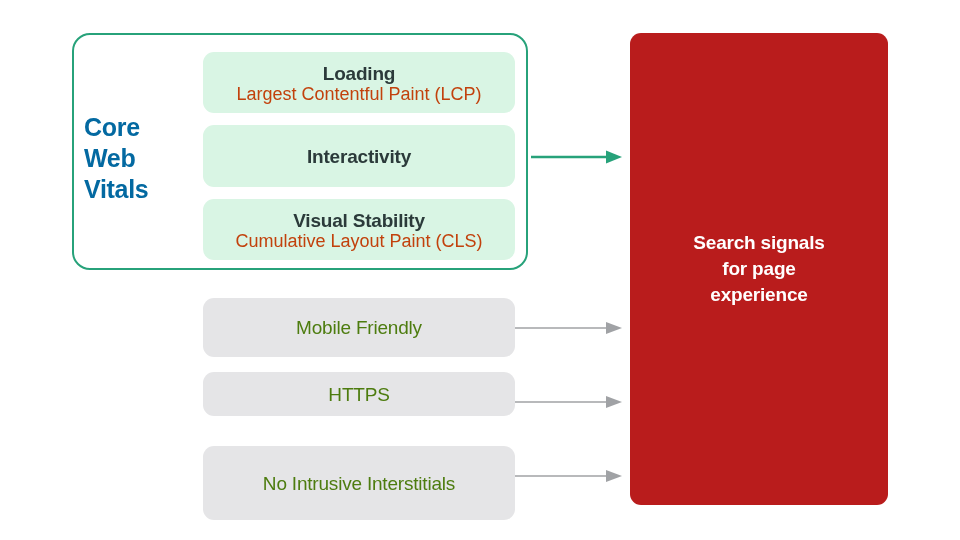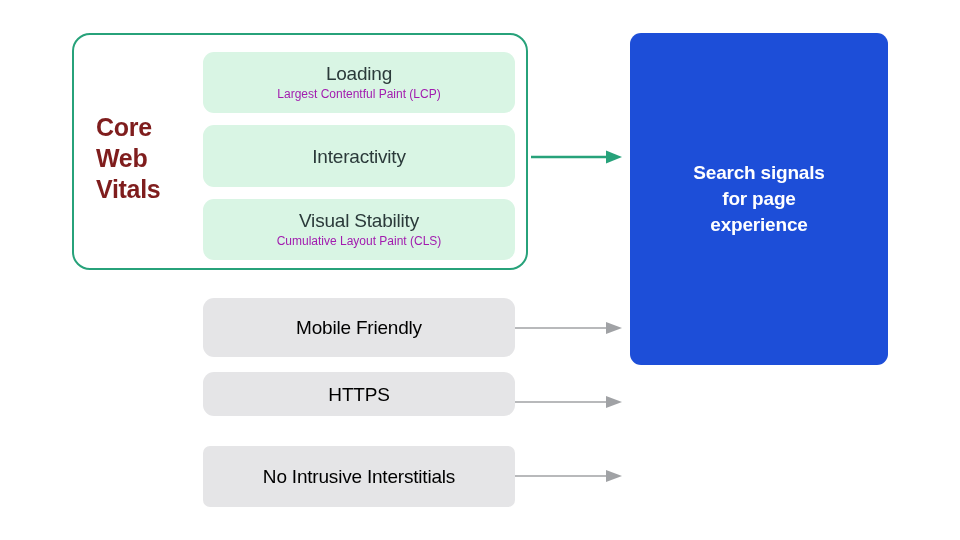--- a/index.html
+++ b/index.html
@@ -27,24 +27,24 @@
     top: 33px;
     width: 456px;
     height: 237px;
     border: 2px solid #27a27a;
     border-radius: 18px;
     box-sizing: border-box;
     background: #ffffff;
   }
   .cwv-label {
     position: absolute;
-    left: 96px;
+    left: 84px;
     top: 112px;
     width: 96px;
-    color: #7f1d1d;
+    color: #0369a1;
     font-size: 25px;
     font-weight: bold;
     line-height: 31px;
     letter-spacing: -0.3px;
     text-align: left;
   }
 
   
   .metric-card {
     position: absolute;
@@ -58,70 +58,70 @@
     align-items: center;
     justify-content: center;
   }
   .metric-card.c1 { top: 52px;  height: 61px; }
   .metric-card.c2 { top: 125px; height: 62px; gap: 16px; }
   .metric-card.c3 { top: 199px; height: 61px; }
 
   .metric-title {
     color: #2b3a3a;
     font-size: 19px;
-    font-weight: normal;
+    font-weight: bold;
     line-height: 23px;
     letter-spacing: -0.2px;
   }
   .metric-sub {
-    color: #a21caf;
-    font-size: 12px;
+    color: #c2410c;
+    font-size: 18px;
     font-weight: normal;
     line-height: 17px;
     margin-top: 1px;
   }
 
   
   .gray-card {
     position: absolute;
     left: 203px;
     width: 312px;
     background: #e5e5e7;
     border-radius: 11px;
     box-sizing: border-box;
     display: flex;
     align-items: center;
     justify-content: center;
   }
   .gray-card.g1 { top: 298px; height: 59px; }
   .gray-card.g2 { top: 372px; height: 44px; }
-  .gray-card.g3 { top: 446px; height: 61px; border-radius: 7px; }
+  .gray-card.g3 { top: 446px; height: 74px; }
 
   .gray-label {
-    color: #000000;
+    color: #4d7c0f;
     font-size: 19px;
     font-weight: normal;
     line-height: 23px;
     letter-spacing: -0.2px;
   }
 
   
   .arrow-svg {
     position: absolute;
     overflow: visible;
   }
 
   
   .blue-panel {
     position: absolute;
     left: 630px;
     top: 33px;
     width: 258px;
-    height: 332px;
-    background: #1d4ed8;
+    height: 472px;
+    background: #b91c1c;
     border-radius: 11px;
     display: flex;
     align-items: center;
     justify-content: center;
   }
   .blue-panel-text {
     color: #ffffff;
     font-size: 19px;
     font-weight: bold;
     line-height: 26px;

